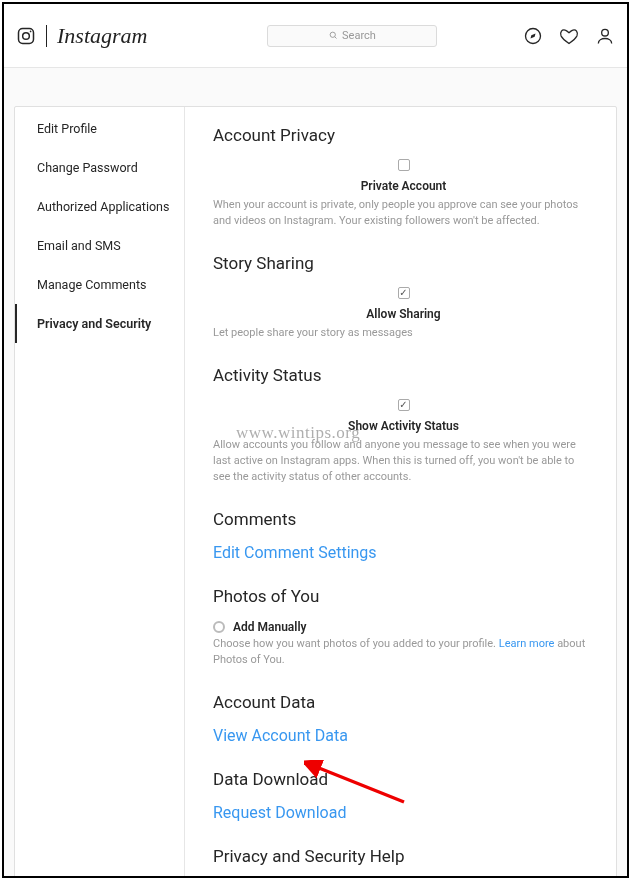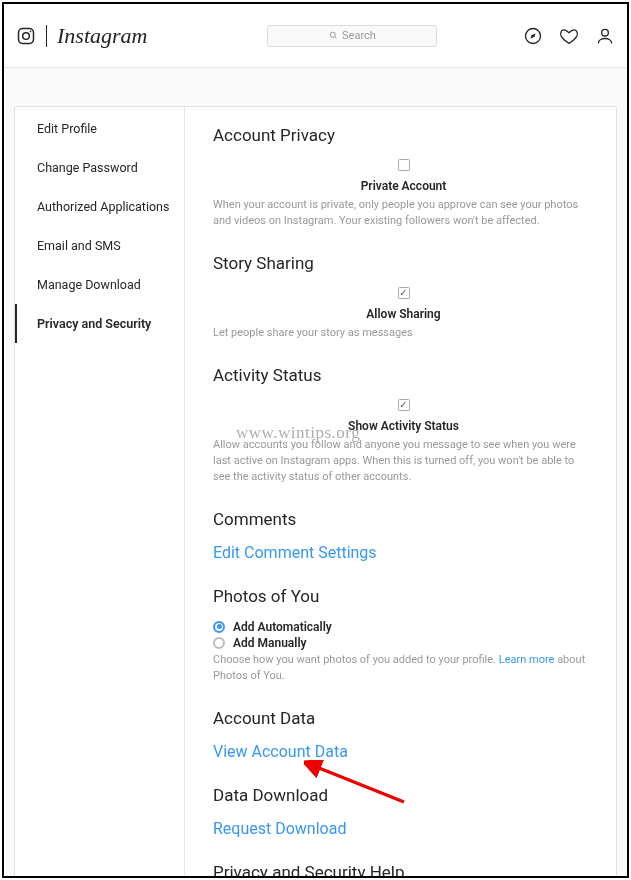--- a/index.html
+++ b/index.html
@@ -239,21 +239,21 @@
   </div>
 
   <div class="page-body">
     <div class="settings-card">
 
       <div class="sidebar">
         <div class="sidebar-item"><span>Edit Profile</span></div>
         <div class="sidebar-item"><span>Change Password</span></div>
         <div class="sidebar-item"><span>Authorized Applications</span></div>
         <div class="sidebar-item"><span>Email and SMS</span></div>
-        <div class="sidebar-item"><span>Manage Download</span></div>
+        <div class="sidebar-item"><span>Manage Comments</span></div>
         <div class="sidebar-item active"><span>Privacy and Security</span></div>
       </div>
 
       <div class="main">
 
         <div class="section">
           <h2>Account Privacy</h2>
           <div class="check-row">
             <span class="checkbox"></span>
             <span class="check-label">Private Account</span>
@@ -279,24 +279,20 @@
           <div class="desc">Allow accounts you follow and anyone you message to see when you were last active on Instagram apps. When this is turned off, you won't be able to see the activity status of other accounts.</div>
         </div>
 
         <div class="section">
           <h2>Comments</h2>
           <span class="link">Edit Comment Settings</span>
         </div>
 
         <div class="section">
           <h2>Photos of You</h2>
-          <div class="radio-row">
-            <span class="radio selected"></span>
-            <span class="radio-label">Add Automatically</span>
-          </div>
           <div class="radio-row">
             <span class="radio"></span>
             <span class="radio-label">Add Manually</span>
           </div>
           <div class="desc">
             <span>Choose how you want photos of you added to your profile. </span><span class="inline-link">Learn more</span><span> about Photos of You.</span>
           </div>
         </div>
 
         <div class="section">

